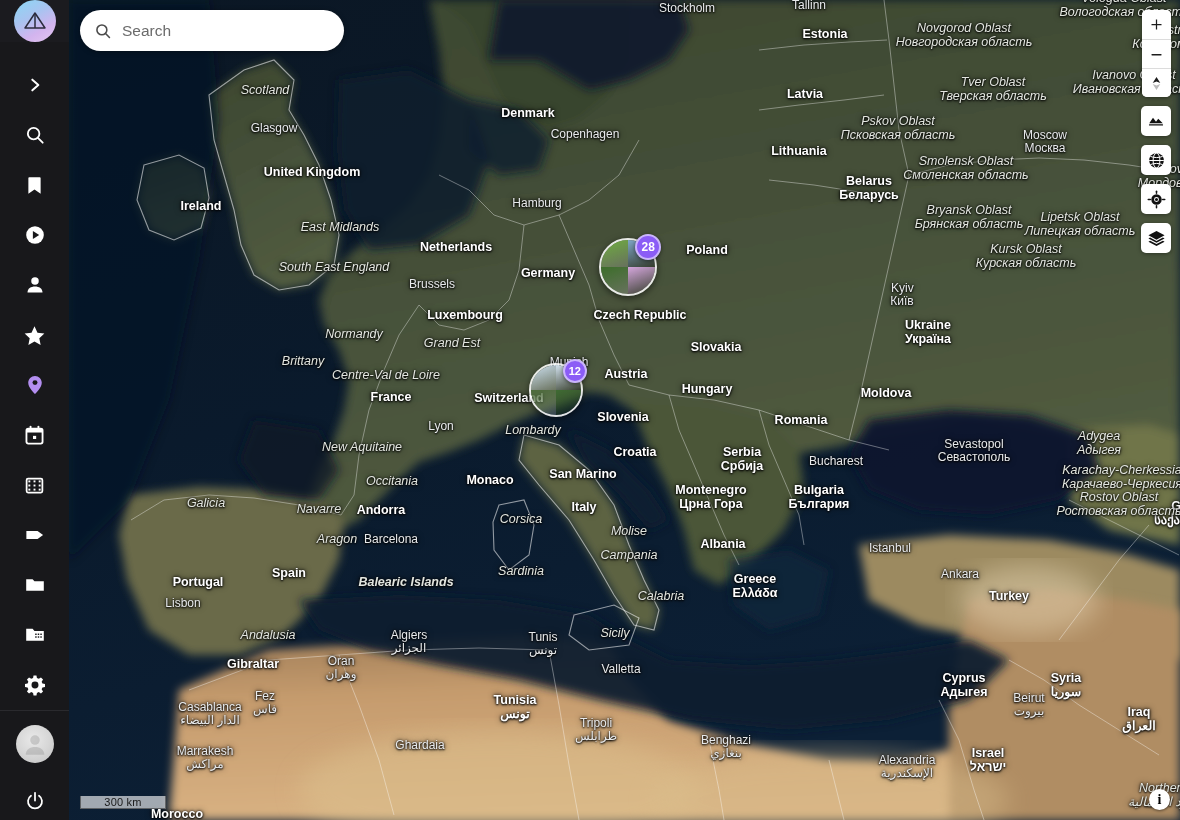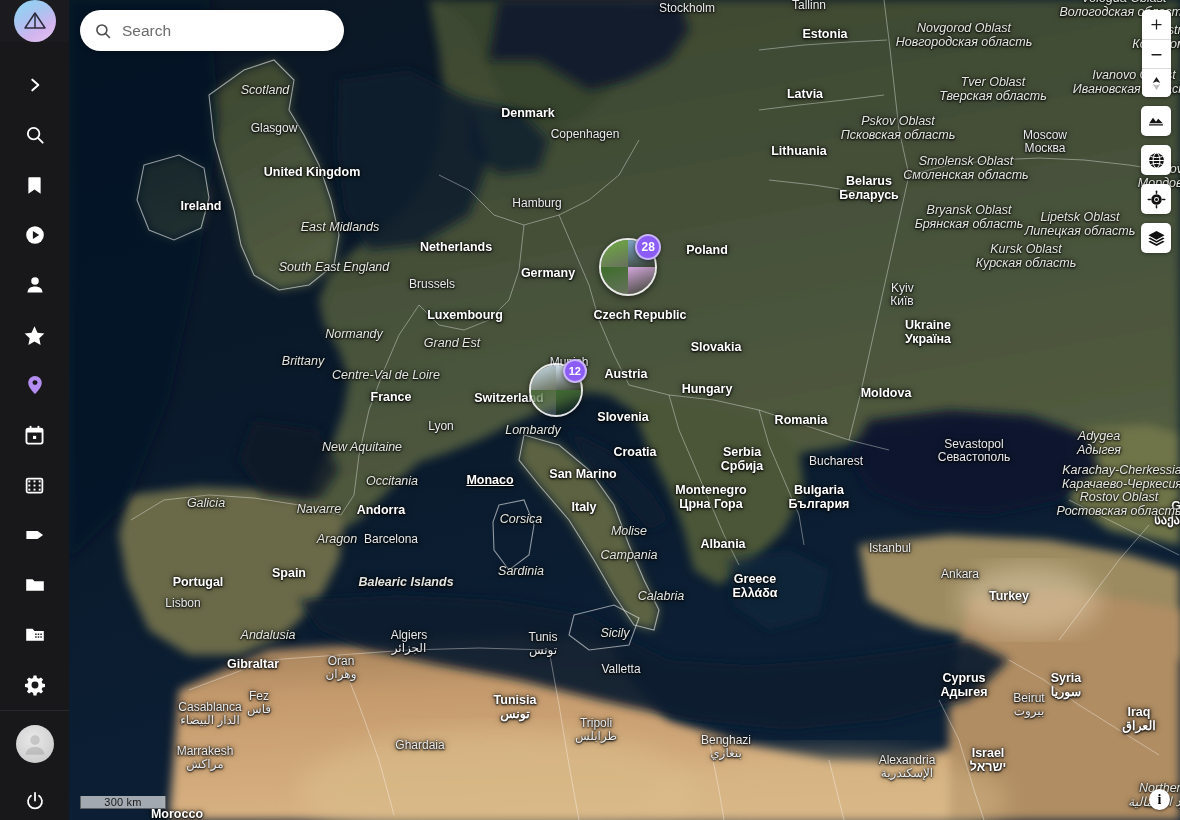--- a/index.html
+++ b/index.html
@@ -329,21 +329,21 @@
         <div class="lbl country sm" style="left: 647px; top: 347px;"><span>Slovakia</span></div>
         <div class="lbl country sm" style="left: 557px; top: 374px;"><span>Austria</span></div>
         <div class="lbl country sm" style="left: 638px; top: 389px;"><span>Hungary</span></div>
         <div class="lbl country sm" style="left: 817px; top: 393px;"><span>Moldova</span></div>
         <div class="lbl country sm" style="left: 440px; top: 398px;"><span>Switzerland</span></div>
         <div class="lbl country sm" style="left: 322px; top: 397px;"><span>France</span></div>
         <div class="lbl country sm" style="left: 554px; top: 417px;"><span>Slovenia</span></div>
         <div class="lbl country sm" style="left: 566px; top: 452px;"><span>Croatia</span></div>
         <div class="lbl country sm" style="left: 732px; top: 420px;"><span>Romania</span></div>
         <div class="lbl country sm" style="left: 673px; top: 459px;"><span>Serbia</span><span class="alt">Србија</span></div>
-        <div class="lbl country sm" style="left: 421px; top: 480px; text-decoration: underline;"><span>Monaco</span></div>
+        <div class="lbl country sm" style="left: 421px; top: 480px;"><span>Monaco</span></div>
         <div class="lbl country sm" style="left: 514px; top: 474px;"><span>San Marino</span></div>
         <div class="lbl country sm" style="left: 642px; top: 497px;"><span>Montenegro</span><span class="alt">Црна Гора</span></div>
         <div class="lbl country sm" style="left: 750px; top: 497px;"><span>Bulgaria</span><span class="alt">България</span></div>
         <div class="lbl country sm" style="left: 515px; top: 507px;"><span>Italy</span></div>
         <div class="lbl country sm" style="left: 654px; top: 544px;"><span>Albania</span></div>
         <div class="lbl country sm" style="left: 312px; top: 510px;"><span>Andorra</span></div>
         <div class="lbl country sm" style="left: 220px; top: 573px;"><span>Spain</span></div>
         <div class="lbl country sm" style="left: 129px; top: 582px;"><span>Portugal</span></div>
         <div class="lbl country sm" style="left: 686px; top: 586px;"><span>Greece</span><span class="alt">Ελλάδα</span></div>
         <div class="lbl country sm" style="left: 940px; top: 596px;"><span>Turkey</span></div>
@@ -409,21 +409,21 @@
         <div class="lbl city" style="left: 905px; top: 451px;"><span>Sevastopol</span><span class="alt">Севастополь</span></div>
         <div class="lbl city" style="left: 340px; top: 642px;"><span>Algiers</span><span class="alt">الجزائر</span></div>
         <div class="lbl city" style="left: 272px; top: 668px;"><span>Oran</span><span class="alt">وهران</span></div>
         <div class="lbl city" style="left: 474px; top: 644px;"><span>Tunis</span><span class="alt">تونس</span></div>
         <div class="lbl city" style="left: 552px; top: 670px;"><span>Valletta</span></div>
         <div class="lbl city" style="left: 527px; top: 730px;"><span>Tripoli</span><span class="alt">طرابلس</span></div>
         <div class="lbl city" style="left: 657px; top: 747px;"><span>Benghazi</span><span class="alt">بنغازي</span></div>
         <div class="lbl city" style="left: 838px; top: 767px;"><span>Alexandria</span><span class="alt">الإسكندرية</span></div>
         <div class="lbl city" style="left: 960px; top: 705px;"><span>Beirut</span><span class="alt">بيروت</span></div>
         <div class="lbl city" style="left: 141px; top: 714px;"><span>Casablanca</span><span class="alt">الدار البيضاء</span></div>
-        <div class="lbl city" style="left: 190px; top: 703px;"><span>Fez</span><span class="alt">فاس</span></div>
+        <div class="lbl city" style="left: 196px; top: 703px;"><span>Fez</span><span class="alt">فاس</span></div>
         <div class="lbl city" style="left: 136px; top: 758px;"><span>Marrakesh</span><span class="alt">مراكش</span></div>
         <div class="lbl city" style="left: 351px; top: 746px;"><span>Ghardaia</span></div>
       </div>
 
     <div id="clusters">
         <div class="cluster" style="left: 530px; top: 238px; width: 58px; height: 58px;">
           <div class="ring">
             <div class="thumb-grid">
               <div style="background: linear-gradient(160deg, rgb(111, 174, 63), rgba(255, 255, 255, 0.18));"></div>
               <div style="background: linear-gradient(160deg, rgb(127, 166, 200), rgba(0, 0, 0, 0.25));"></div>

